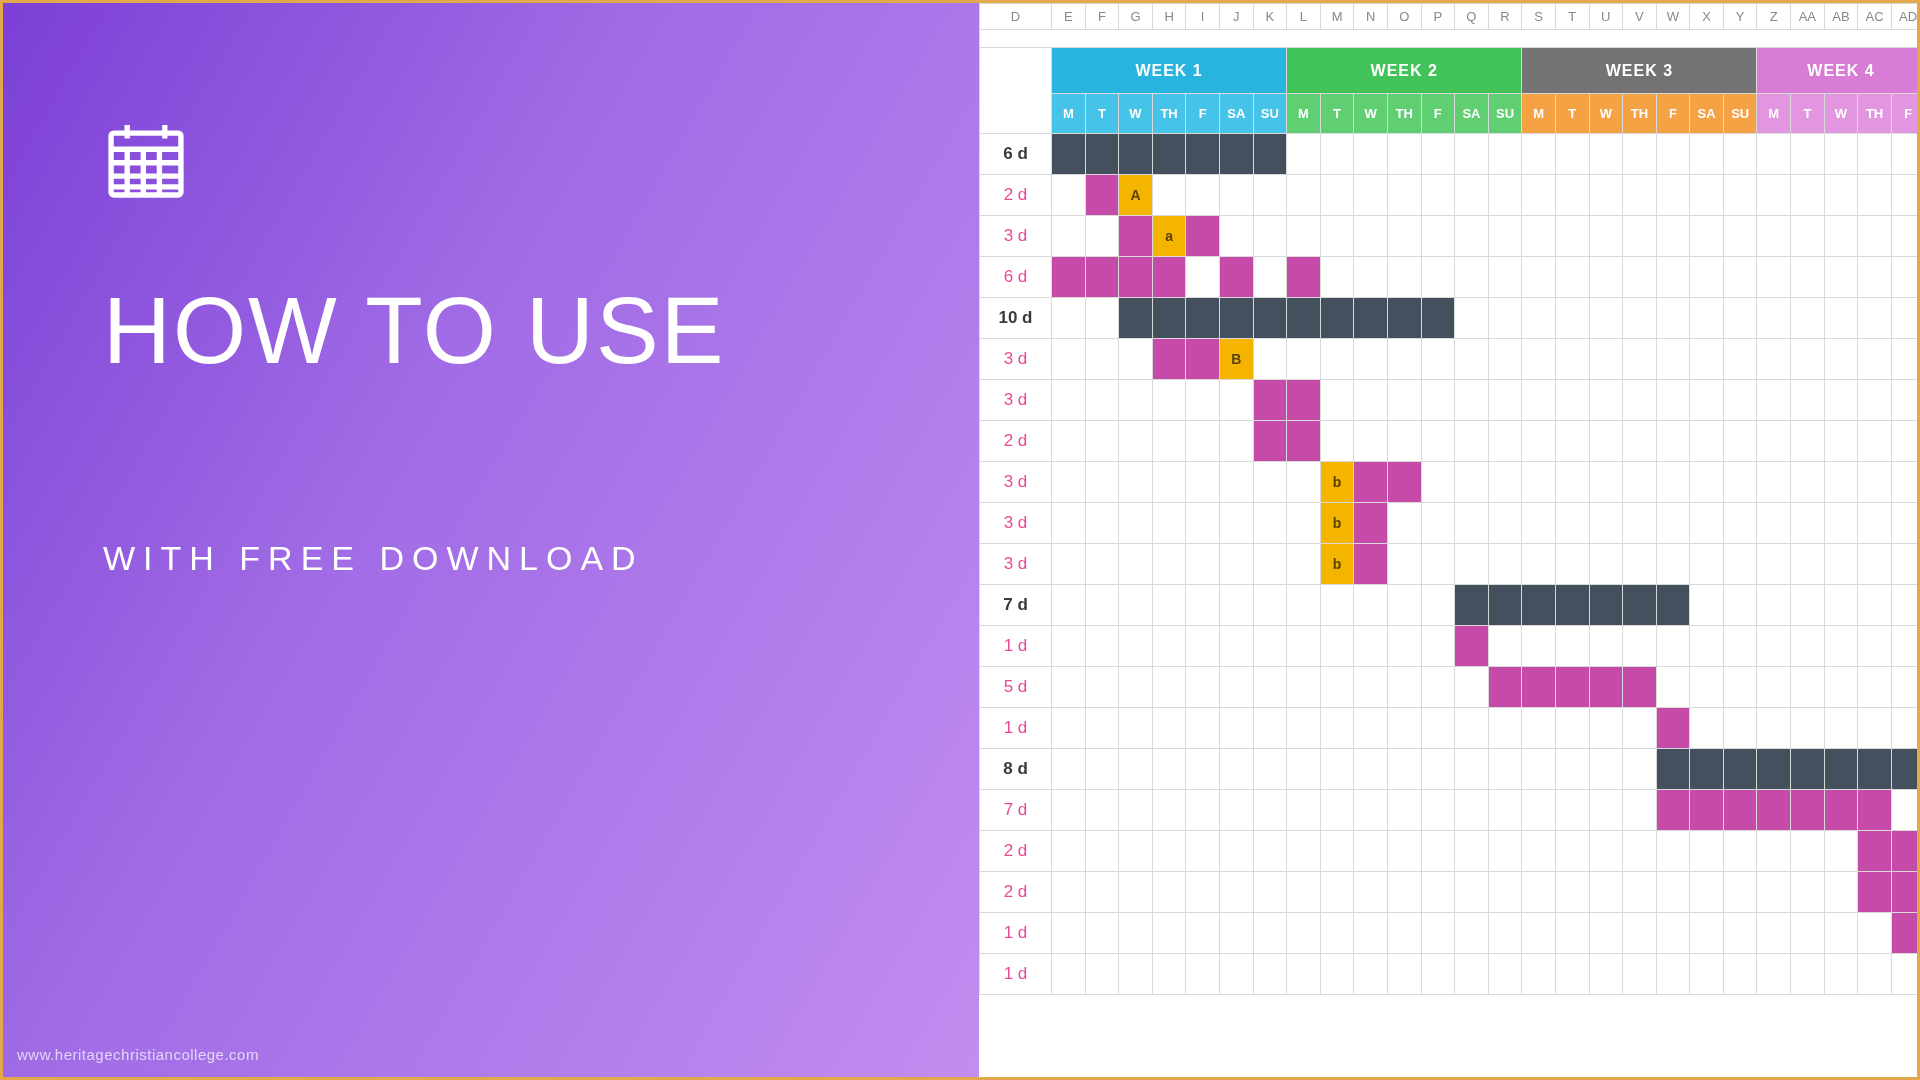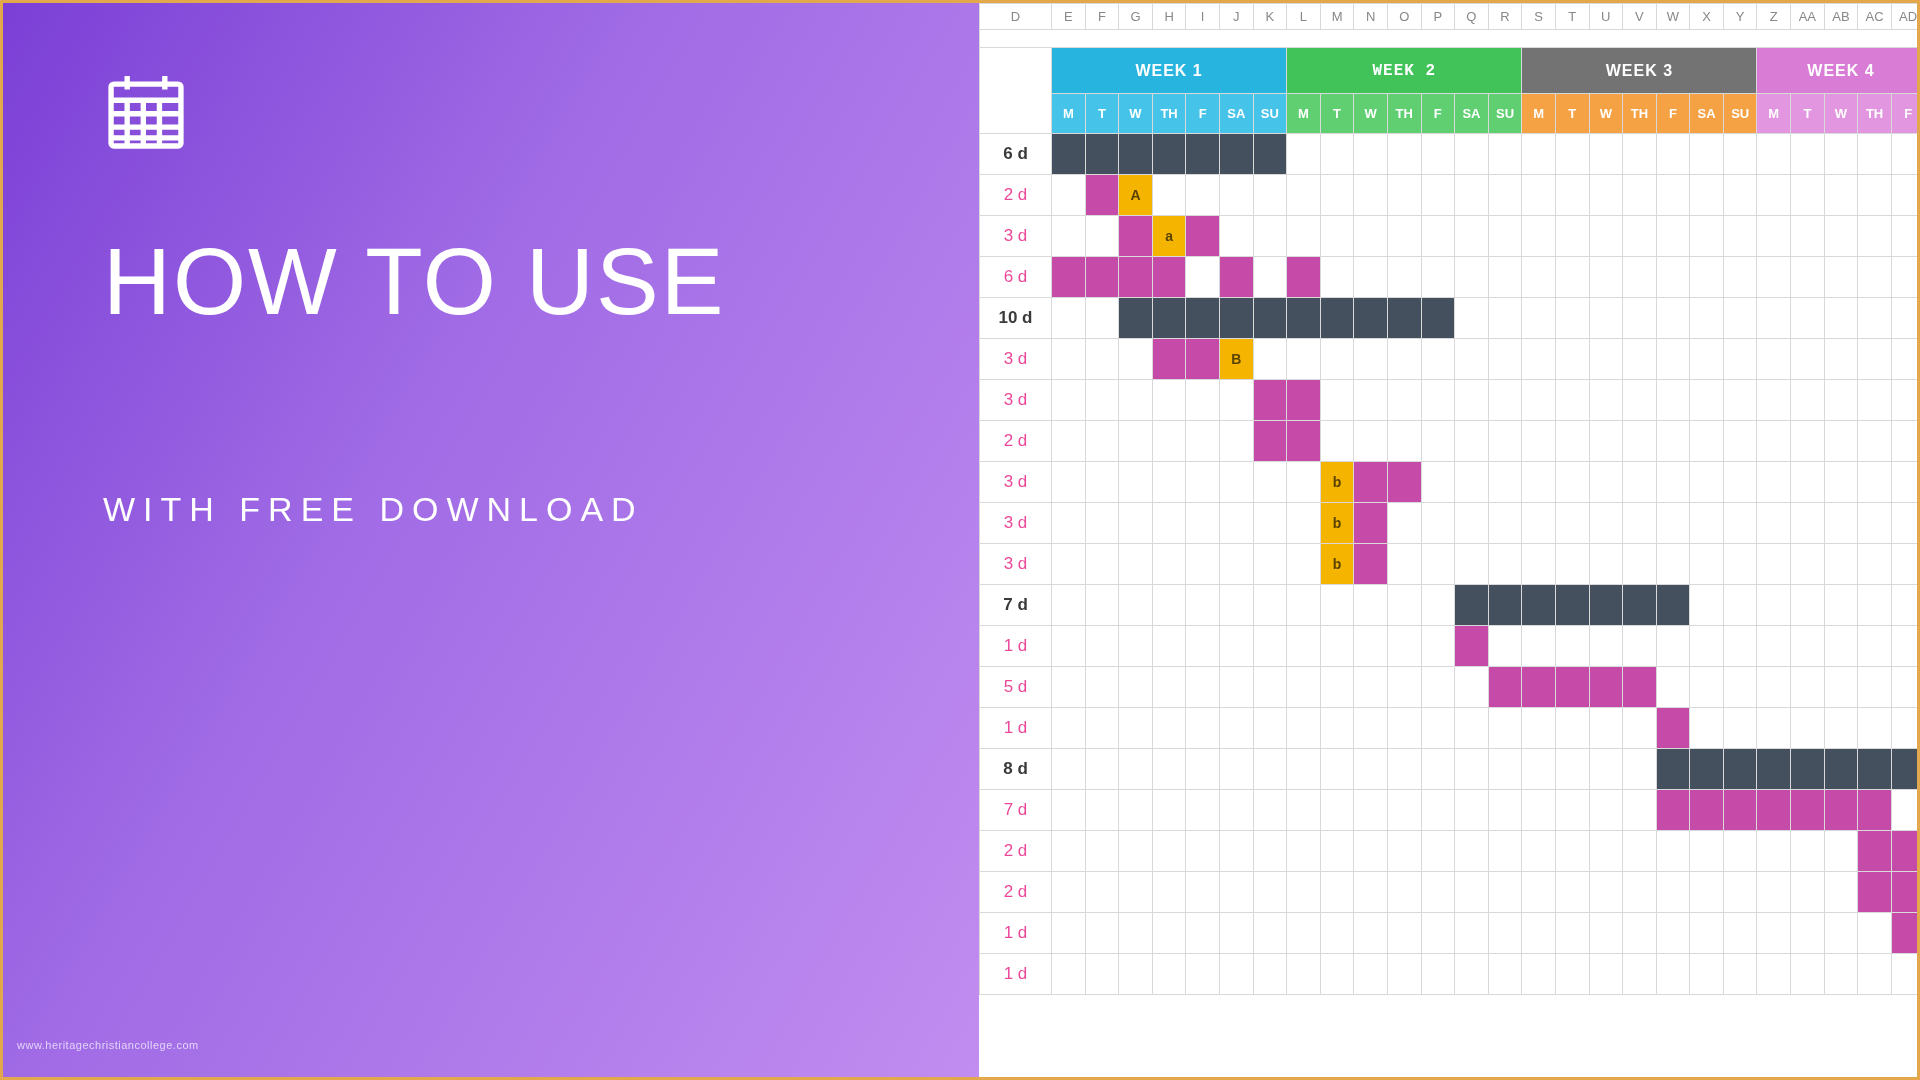--- a/index.html
+++ b/index.html
@@ -2,39 +2,39 @@
 <html><head>
 <meta charset="utf-8">
 <style>
   * { box-sizing: border-box; margin: 0; padding: 0; }
   html, body { width: 1920px; height: 1080px; overflow: hidden; font-family: "Helvetica Neue", Arial, sans-serif; }
   .frame { width: 1920px; height: 1080px; border: 3px solid #e2a84b; display: flex; position: relative; }
   
   .left {
     width: 976px; height: 100%;
     background: linear-gradient(120deg, #7b3fd6 0%, #a06be5 40%, #c18df0 100%);
-    padding: 65px 0 0 100px; color: #fff; position: relative;
+    padding: 114px 0 0 100px; color: #fff; position: relative;
   }
   .cal-icon { width: 86px; height: 86px; stroke: #fff; fill: none; stroke-width: 4; }
   .headline { font-size: 94px; font-weight: 400; letter-spacing: 2px; line-height: 1.15; margin-top: 70px; }
   .sub { font-size: 34px; font-weight: 300; letter-spacing: 8px; margin-top: 46px; }
-  .credit { position: absolute; left: 14px; bottom: 26px; font-size: 11px; color: rgba(255,255,255,.7); letter-spacing: .5px; }
+  .credit { position: absolute; left: 14px; bottom: 14px; font-size: 15px; color: rgba(255,255,255,.7); letter-spacing: .5px; }
   
   .right { flex: 1; height: 100%; background: #fff; position: relative; overflow: hidden; }
   .grid { width: 100%; border-collapse: collapse; table-layout: fixed; }
   .grid th, .grid td { border: 1px solid #d9d9d9; padding: 0; text-align: center; vertical-align: middle; }
   .grid th { font-weight: 600; font-size: 14px; color: #7a7a7a; }
   .col-letter { height: 26px; background: #ffffff; }
   .col-letter th { font-size: 13px; color: #888; font-weight: 500; }
   .dur-col { width: 72px; }
   .day-col { width: 33.6px; }
   .week-row th { height: 46px; color: #fff; font-weight: 700; font-size: 16px; letter-spacing: 1px; text-align: center; }
   .dow-row th  { height: 40px; color: #fff; font-weight: 600; font-size: 13px; }
   .w1 { background: #27b5e0; } .w1d { background: #46c3e8; }
-  .w2 { background: #41c35a; font-family: Liberation Mono, monospace; } .w2d { background: #5fcf72; }
+  .w2 { background: #41c35a; } .w2d { background: #5fcf72; }
   .w3 { background: #737373; } .w3d { background: #f4a244; }
   .w4 { background: #d87cd6; } .w4d { background: #e196df; }
   .task-row td { height: 41px; }
   .dur { font-size: 17px; color: #ec4899; font-weight: 500; }
   .dur.bold { font-weight: 800; color: #3a3a3a; }
   .c-dark   { background: #44505d; }
   .c-pink   { background: #c64aa7; }
   .c-yellow { background: #f4b400; color: #5a4300; font-weight: 700; font-size: 14px; }
   .empty-row td { height: 18px; }
 </style>

